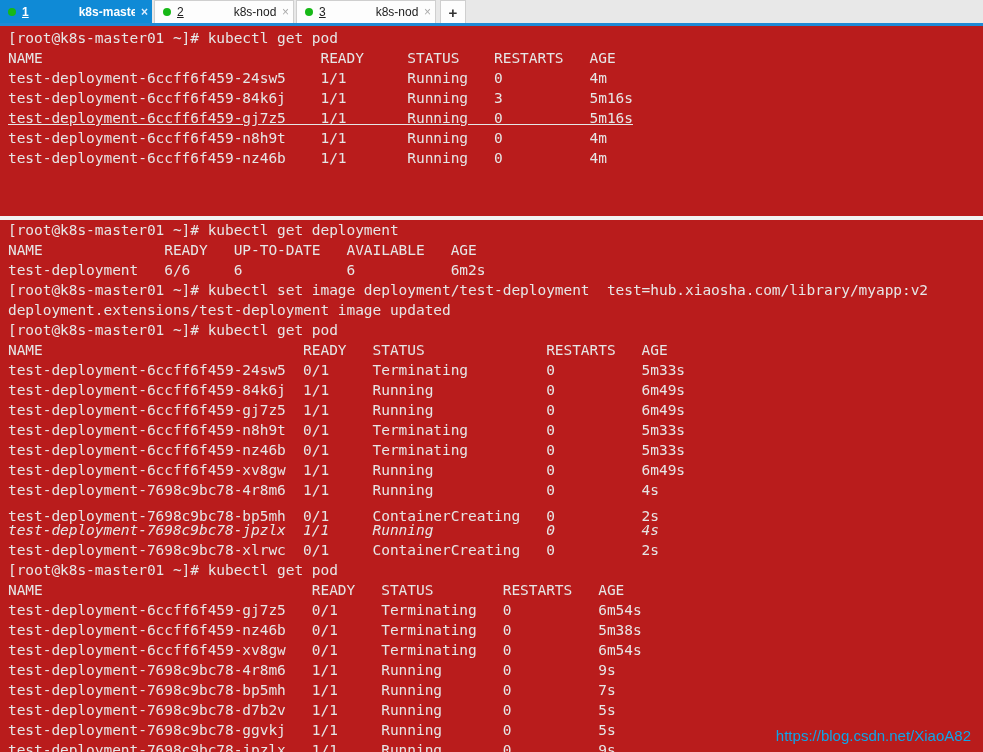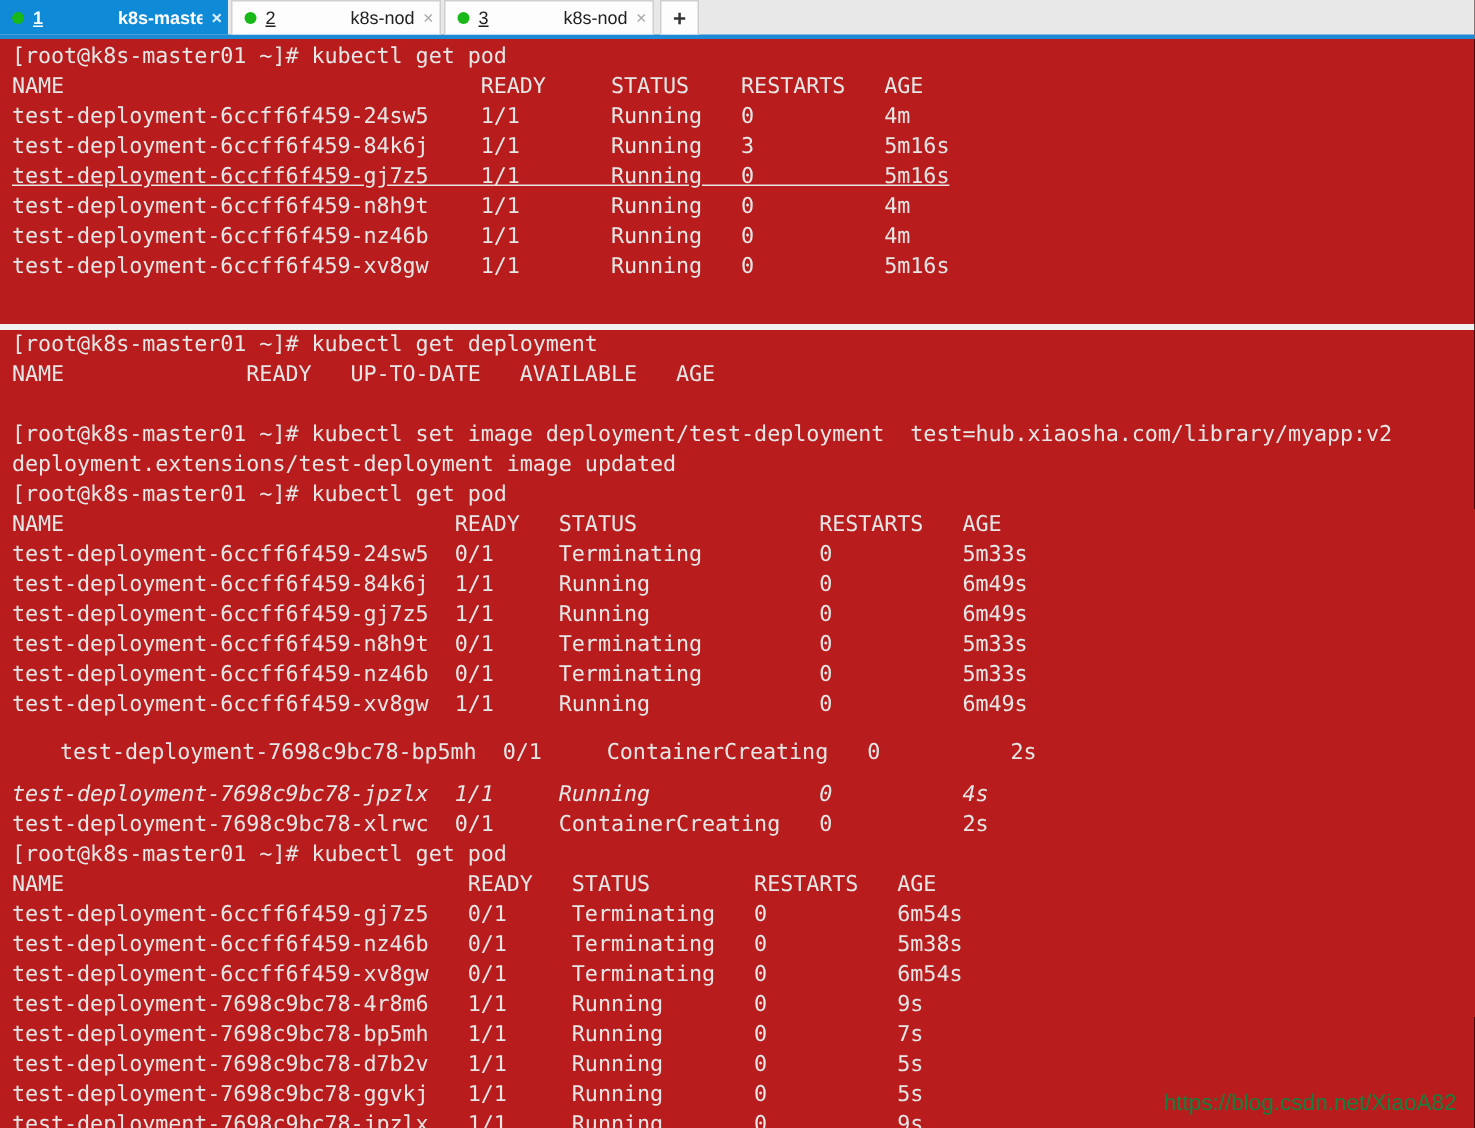--- a/index.html
+++ b/index.html
@@ -131,21 +131,21 @@
     height: 20px;
     color: #e6e6e6;
   }
 
   .watermark {
     position: absolute;
     right: 12px;
     bottom: 8px;
     font-family: "Liberation Sans", sans-serif;
     font-size: 15px;
-    color: #15803d;
+    color: #0ea5e9;
     white-space: pre;
   }
 </style>
 </head>
 <body>
 
 <div class="tabbar">
   <div class="tab active">
     <span class="dot"></span>
     <span class="tnum">1</span>
@@ -169,37 +169,38 @@
 
 <div class="terminal">
   <div class="pane" id="pane-top">
       <div class="line" style="top: 2px;">[root@k8s-master01 ~]# kubectl get pod</div>
       <div class="line" style="top: 22px;">NAME                                READY     STATUS    RESTARTS   AGE</div>
       <div class="line" style="top: 42px;">test-deployment-6ccff6f459-24sw5    1/1       Running   0          4m</div>
       <div class="line" style="top: 62px;">test-deployment-6ccff6f459-84k6j    1/1       Running   3          5m16s</div>
       <div class="line" style="top: 82px; text-decoration: underline;">test-deployment-6ccff6f459-gj7z5    1/1       Running   0          5m16s</div>
       <div class="line" style="top: 102px;">test-deployment-6ccff6f459-n8h9t    1/1       Running   0          4m</div>
       <div class="line" style="top: 122px;">test-deployment-6ccff6f459-nz46b    1/1       Running   0          4m</div>
-      <div class="line" style="top: 142px;">test-deployment-6ccff6f459-xv8gw    1/1       Running   0          5m16s</div>
     </div>
   <div class="divider"></div>
   <div class="pane" id="pane-bottom">
       <div class="line" style="top: 0px;">[root@k8s-master01 ~]# kubectl get deployment</div>
       <div class="line" style="top: 20px;">NAME              READY   UP-TO-DATE   AVAILABLE   AGE</div>
+      <div class="line" style="top: 40px;">test-deployment   6/6     6            6           6m2s</div>
       <div class="line" style="top: 60px;">[root@k8s-master01 ~]# kubectl set image deployment/test-deployment  test=hub.xiaosha.com/library/myapp:v2</div>
       <div class="line" style="top: 80px;">deployment.extensions/test-deployment image updated</div>
       <div class="line" style="top: 100px;">[root@k8s-master01 ~]# kubectl get pod</div>
       <div class="line" style="top: 120px;">NAME                              READY   STATUS              RESTARTS   AGE</div>
       <div class="line" style="top: 140px;">test-deployment-6ccff6f459-24sw5  0/1     Terminating         0          5m33s</div>
       <div class="line" style="top: 160px;">test-deployment-6ccff6f459-84k6j  1/1     Running             0          6m49s</div>
       <div class="line" style="top: 180px;">test-deployment-6ccff6f459-gj7z5  1/1     Running             0          6m49s</div>
       <div class="line" style="top: 200px;">test-deployment-6ccff6f459-n8h9t  0/1     Terminating         0          5m33s</div>
       <div class="line" style="top: 220px;">test-deployment-6ccff6f459-nz46b  0/1     Terminating         0          5m33s</div>
       <div class="line" style="top: 240px;">test-deployment-6ccff6f459-xv8gw  1/1     Running             0          6m49s</div>
-      <div class="line" style="top: 272px; margin-left: 32px;">test-deployment-7698c9bc78-bp5mh  0/1     ContainerCreating   0          2s</div>
+      <div class="line" style="top: 260px;">test-deployment-7698c9bc78-4r8m6  1/1     Running             0          4s</div>
+      <div class="line" style="top: 286px;">test-deployment-7698c9bc78-bp5mh  0/1     ContainerCreating   0          2s</div>
       <div class="line" style="top: 300px; font-style: italic;">test-deployment-7698c9bc78-jpzlx  1/1     Running             0          4s</div>
       <div class="line" style="top: 320px;">test-deployment-7698c9bc78-xlrwc  0/1     ContainerCreating   0          2s</div>
       <div class="line" style="top: 340px;">[root@k8s-master01 ~]# kubectl get pod</div>
       <div class="line" style="top: 360px;">NAME                               READY   STATUS        RESTARTS   AGE</div>
       <div class="line" style="top: 380px;">test-deployment-6ccff6f459-gj7z5   0/1     Terminating   0          6m54s</div>
       <div class="line" style="top: 400px;">test-deployment-6ccff6f459-nz46b   0/1     Terminating   0          5m38s</div>
       <div class="line" style="top: 420px;">test-deployment-6ccff6f459-xv8gw   0/1     Terminating   0          6m54s</div>
       <div class="line" style="top: 440px;">test-deployment-7698c9bc78-4r8m6   1/1     Running       0          9s</div>
       <div class="line" style="top: 460px;">test-deployment-7698c9bc78-bp5mh   1/1     Running       0          7s</div>
       <div class="line" style="top: 480px;">test-deployment-7698c9bc78-d7b2v   1/1     Running       0          5s</div>

